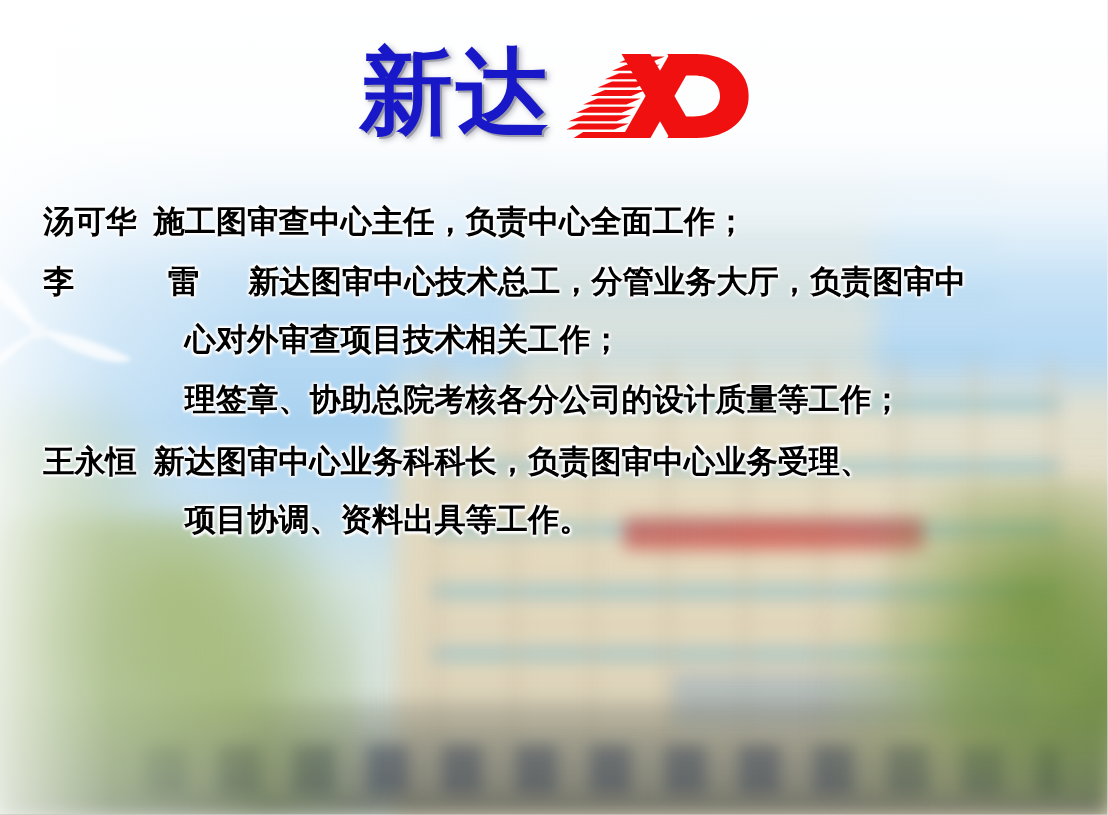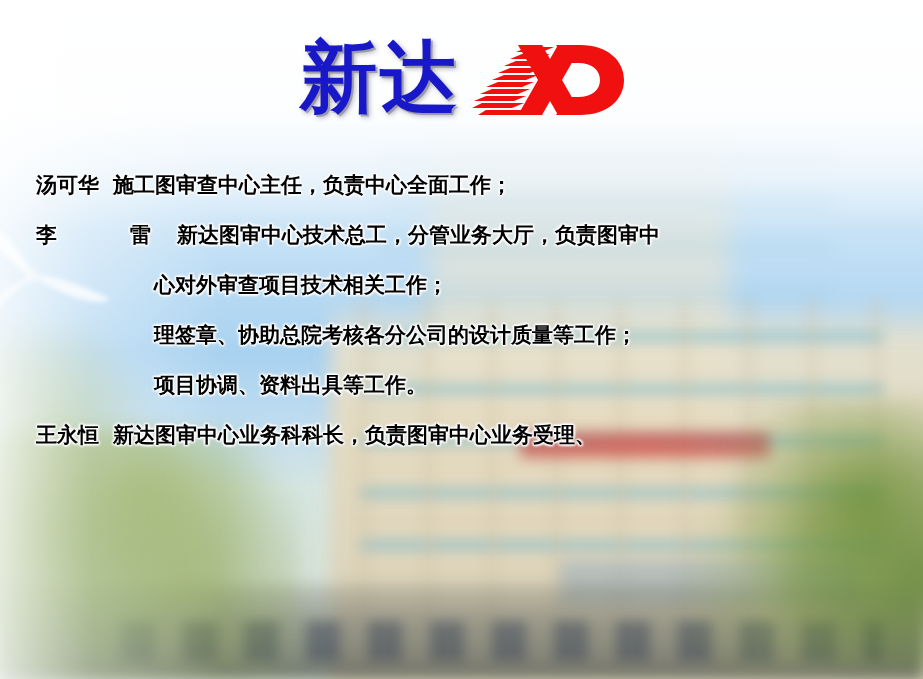--- a/index.html
+++ b/index.html
@@ -190,32 +190,32 @@
   
   .body-block {
     position: absolute;
     left: 36px;
     top: 160px;
     right: 12px;
   }
   .line {
     font-family: "DejaVu Serif", serif;
     font-weight: bold;
-    font-size: 21px;
+    font-size: 26px;
     line-height: 50px;
     color: #000000;
     white-space: nowrap;
     text-shadow:
       0 0 3px #ffffff, 0 0 3px #ffffff, 0 0 4px #ffffff,
       1px 1px 2px rgba(255,255,255,.95), -1px -1px 2px rgba(255,255,255,.95),
       1px -1px 2px rgba(255,255,255,.9), -1px 1px 2px rgba(255,255,255,.9);
   }
-  .line.indent { padding-left: 118px; }
+  .line.indent { padding-left: 118px; font-family: Liberation Mono, monospace; }
   .nm { letter-spacing: 0; }
-  .nm.wide { letter-spacing: 26px; padding-right: 0; font-family: Liberation Serif, serif; }
+  .nm.wide { letter-spacing: 26px; padding-right: 15px; font-family: Liberation Serif, serif; }
   .gap { display: inline-block; width: 14px; }
 </style>
 </head>
 <body>
 
 <div id="slide">
 
   <div class="bg-layer bg-sky"></div>
   <div class="bg-building2"></div>
   <div class="bg-building"></div>
@@ -285,23 +285,23 @@
       <span>心对外审查项目技术相关工作；</span>
     </div>
 
 
     <div class="line indent">
       <span>理签章、协助总院考核各分公司的设计质量等工作；</span>
     </div>
 
 
 
+    <div class="line">
+      <span class="nm">王永恒</span><span class="gap"></span><span>新达图审中心业务科科长，负责图审中心业务受理、</span>
+    </div>
+
     <div class="line indent">
       <span>项目协调、资料出具等工作。</span>
     </div>
 
-    <div class="line">
-      <span class="nm">王永恒</span><span class="gap"></span><span>新达图审中心业务科科长，负责图审中心业务受理、</span>
-    </div>
-
   </div>
 
 </div>
 
 </body></html>

